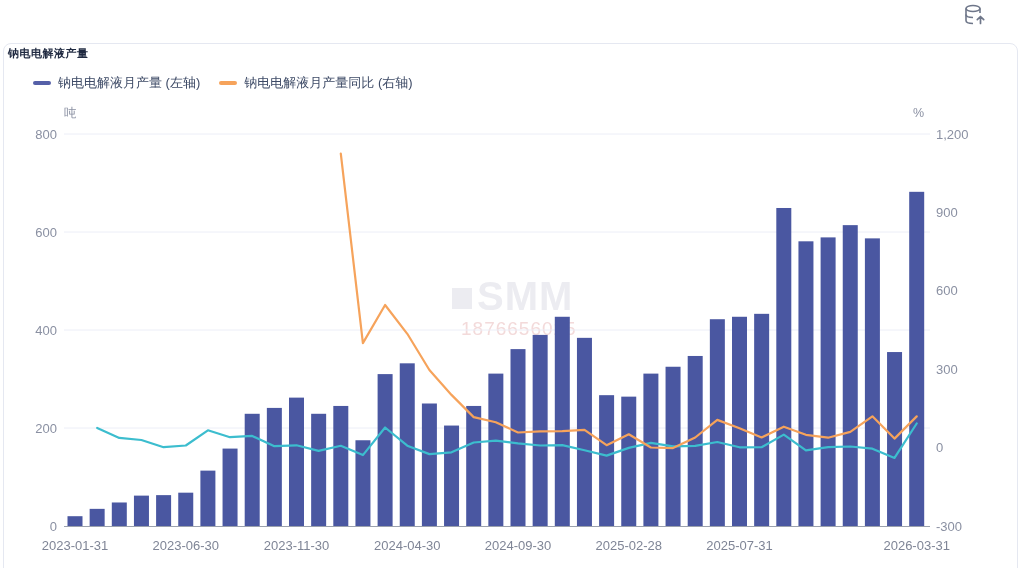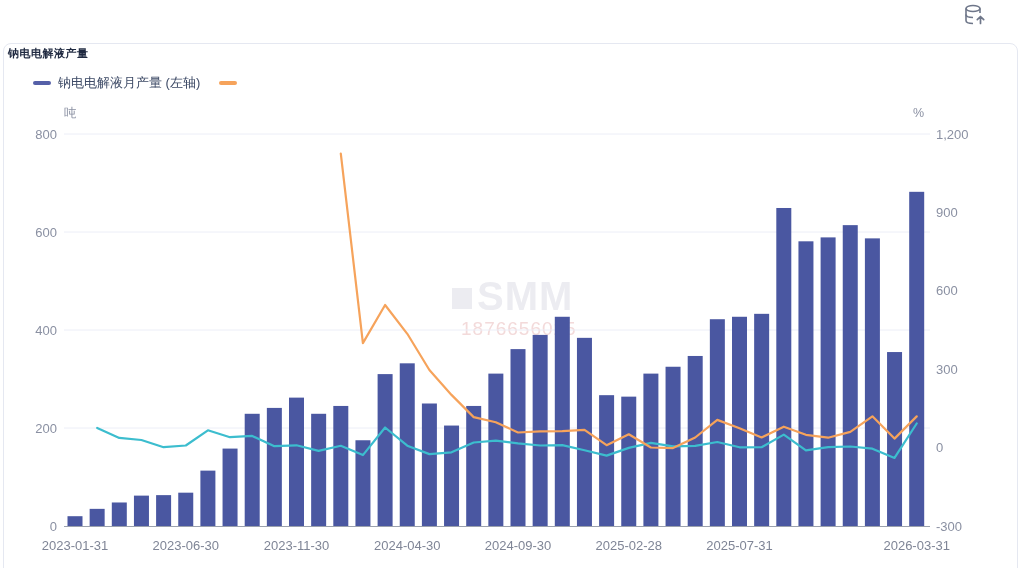--- a/index.html
+++ b/index.html
@@ -48,20 +48,21 @@
   </span>
 </button>
 
 <div class="legend">
   <div class="legend-item">
     <span class="legend-swatch" style="background:#5560a8;"></span>
     <span class="legend-label">钠电电解液月产量 (左轴)</span>
   </div>
   <div class="legend-item">
     <span class="legend-swatch" style="background:#f6a35b;"></span>
+    <span class="legend-label">钠电电解液月产量同比 (右轴)</span>
   </div>
 </div>
 
 <svg class="chart" id="chart-svg" width="1024" height="568" viewBox="0 0 1024 568">
     <g>
       <rect x="452" y="288" width="20" height="21" fill="#ececf1"></rect>
       <text x="477" y="310" font-size="40" font-weight="bold" fill="#ececf1" letter-spacing="1" font-family="&quot;Liberation Sans&quot;,sans-serif">SMM</text>
       <text x="461" y="335" font-size="19" fill="#f3dada" letter-spacing="1" font-family="&quot;Liberation Sans&quot;,sans-serif">1876656025</text>
     </g>
     <line x1="64" y1="428" x2="930" y2="428" stroke="#eceef7" stroke-width="1"></line>

